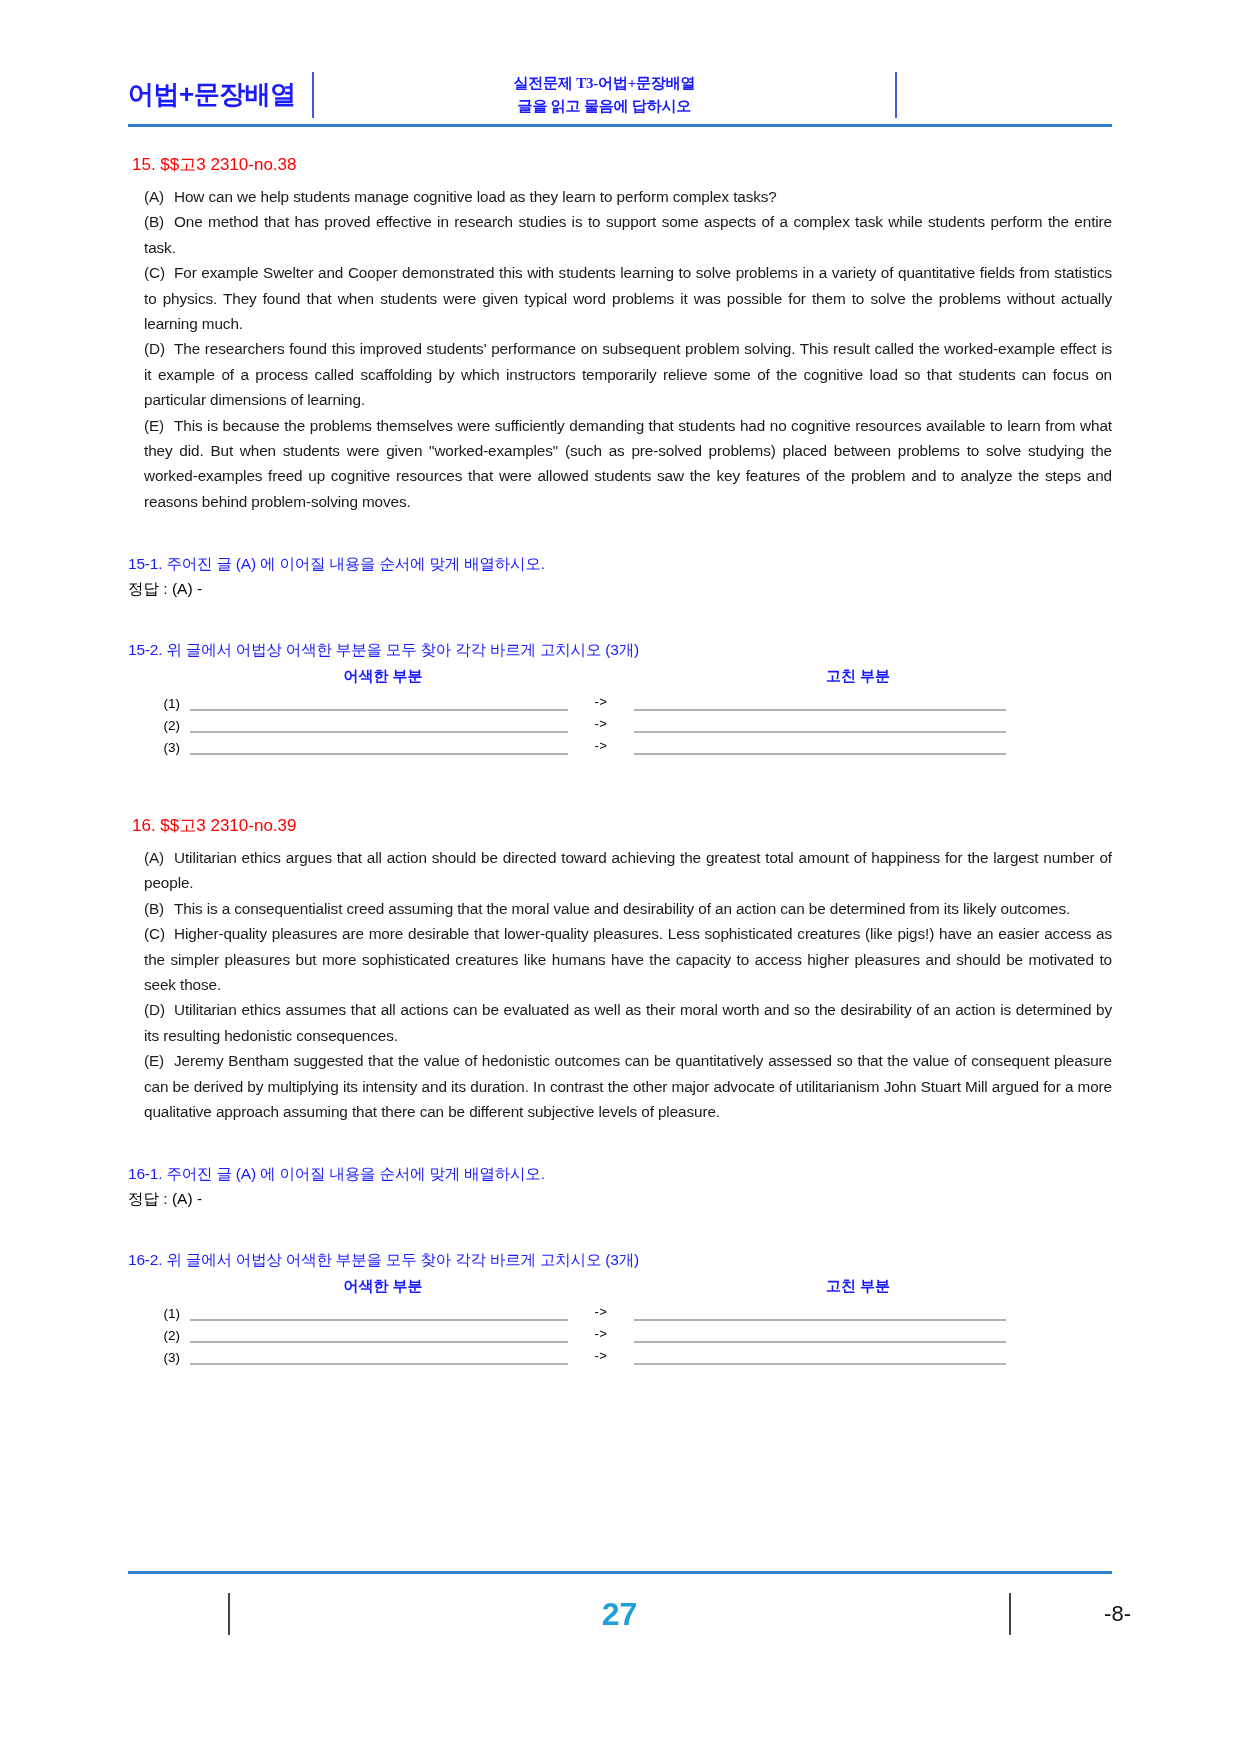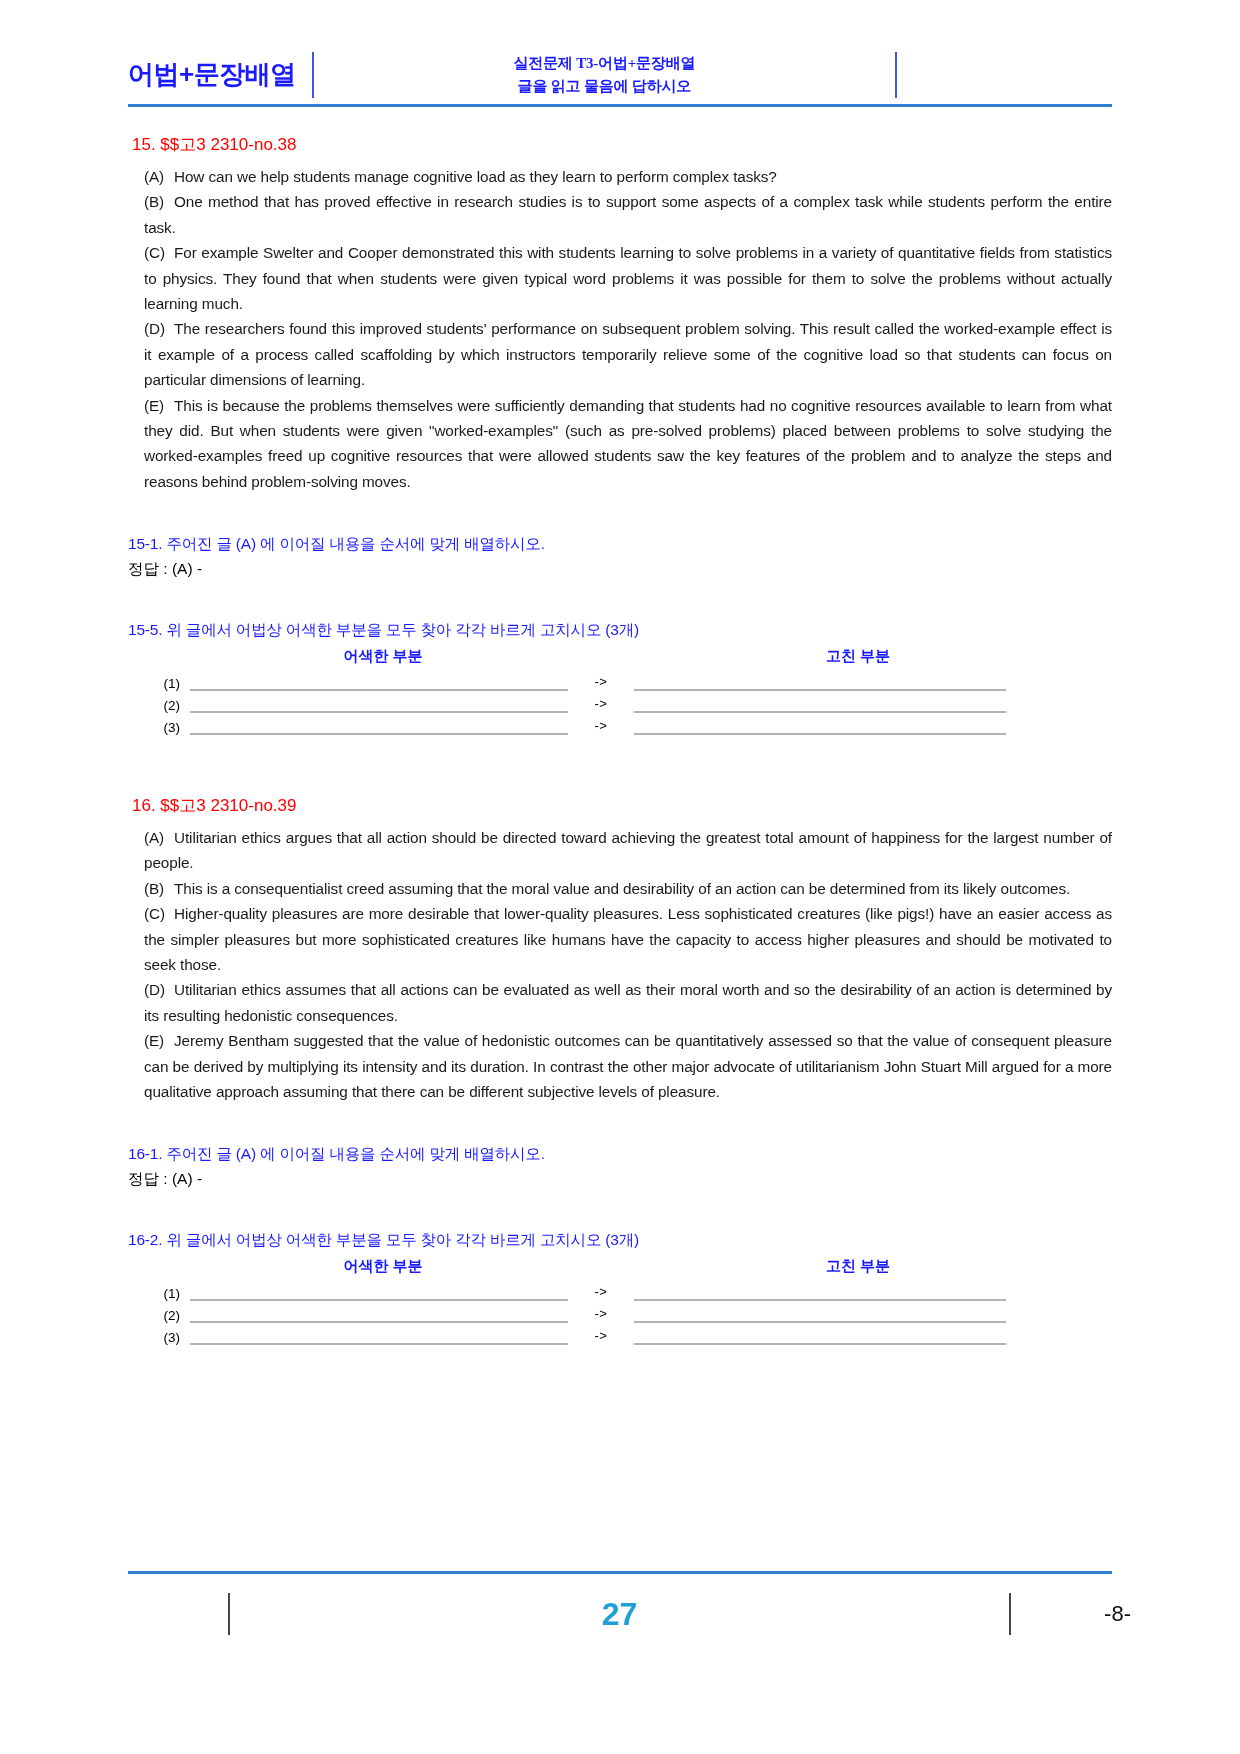--- a/index.html
+++ b/index.html
@@ -19,21 +19,21 @@
     height: 1754px;
     position: relative;
     box-sizing: border-box;
     padding: 0;
     overflow: hidden;
   }
 
   
   .header {
     position: relative;
-    height: 104px;
+    height: 124px;
     margin: 0 128px 0 128px;
     display: flex;
     align-items: flex-end;
   }
   .header-inner {
     display: flex;
     align-items: center;
     width: 100%;
     padding-bottom: 6px;
   }
@@ -245,21 +245,21 @@
         <p class="para"><span class="lbl">(E)</span><span>This is because the problems themselves were sufficiently demanding that students had no cognitive resources available to learn from what they did.  But when students were given "worked-examples" (such as pre-solved problems) placed between problems to solve  studying the worked-examples freed up cognitive resources that were allowed students saw the key features of the problem and to analyze the steps and reasons behind problem-solving moves.</span></p>
       </div>
 
       <div class="gap-lg"></div>
 
       <div class="subq">15-1. 주어진 글 (A) 에 이어질 내용을 순서에 맞게 배열하시오.</div>
       <div class="answer-line">정답 : (A) -</div>
 
       <div class="gap-lg"></div>
 
-      <div class="subq">15-5. 위 글에서 어법상 어색한 부분을 모두 찾아 각각 바르게 고치시오 (3개)</div>
+      <div class="subq">15-2. 위 글에서 어법상 어색한 부분을 모두 찾아 각각 바르게 고치시오 (3개)</div>
 
       <div class="grid-head">
         <div class="col-a">어색한 부분</div>
         <div class="col-arrow"></div>
         <div class="col-b">고친 부분</div>
       </div>
 
       <div class="blank-rows">
         <div class="blank-row">
           <span class="idx">(1)</span>

